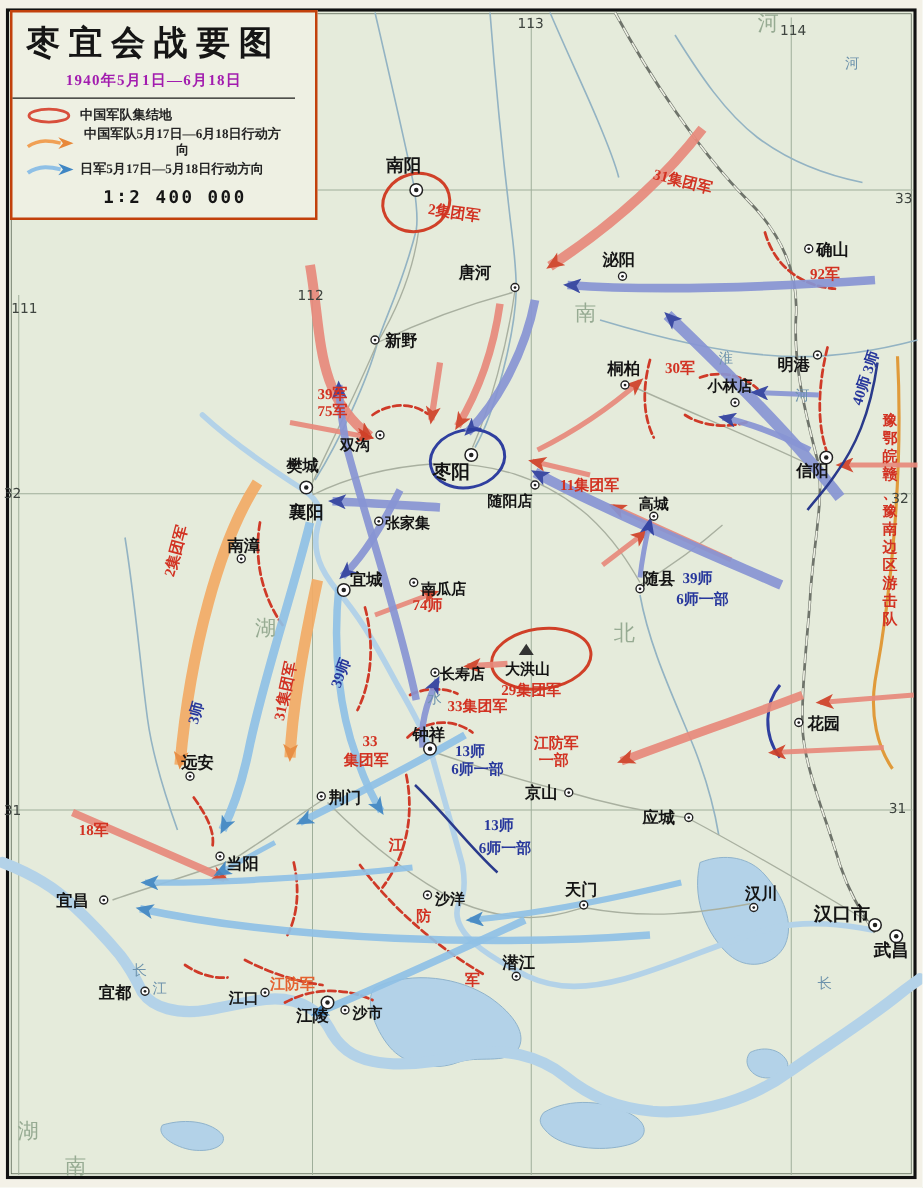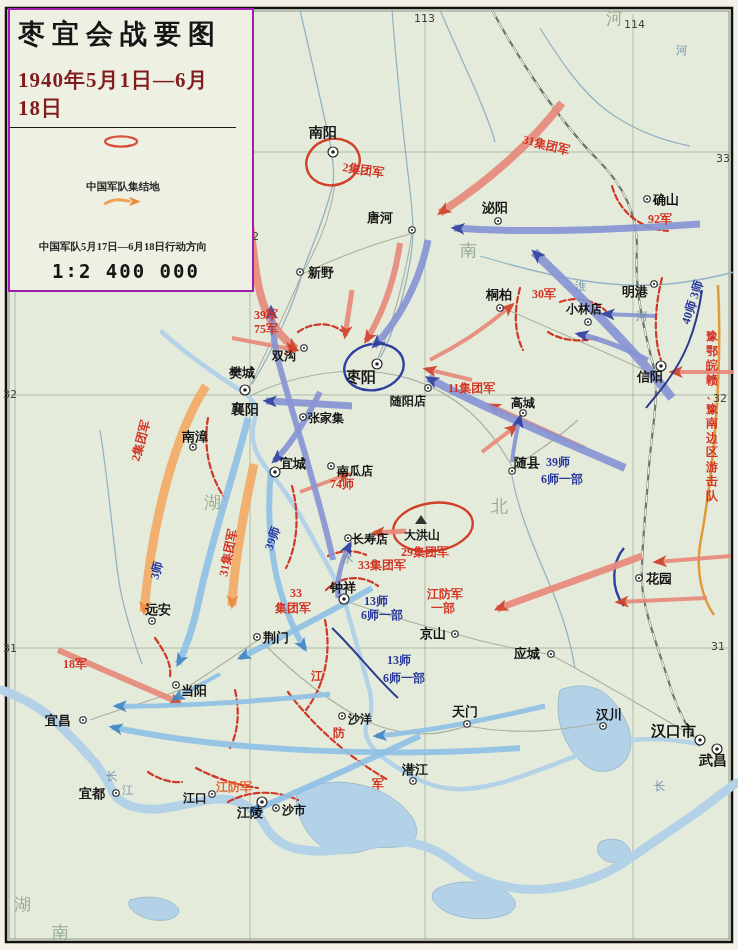--- a/index.html
+++ b/index.html
@@ -1,28 +1,28 @@
 <!DOCTYPE html>
 <html><head>
 <meta charset="utf-8">
 <style>
   html,body{margin:0;padding:0;background:#ffffff;}
   #stage{position:relative;width:738px;height:950px;background:#f3f1e7;overflow:hidden;
          font-family:"Liberation Serif","DejaVu Serif",serif;}
   #map{position:absolute;left:0;top:0;}
   
   #panel{position:absolute;left:8px;top:8px;width:246px;background:#eef0e3;
-         border:2px solid #a21caf;box-sizing:border-box;padding:6px 24px 8px 8px;z-index:5;}
+         border:2px solid #c2410c;box-sizing:border-box;padding:6px 24px 8px 8px;z-index:5;text-align:center;}
   #panel .ttl{font-size:27px;font-weight:700;letter-spacing:7px;color:#151515;white-space:nowrap;}
-  #panel .dt{font-size:21px;font-weight:700;letter-spacing:1px;color:#7f1d1d;margin-top:14px;}
+  #panel .dt{font-size:12px;font-weight:700;letter-spacing:1px;color:#a21caf;margin-top:4px;}
   #panel .div{border-top:1.5px solid #1b1b1b;margin:5px -8px 6px -8px;}
-  .lrow{display:flex;align-items:center;margin:1px 0;flex-direction:column;}
+  .lrow{display:flex;align-items:center;margin:1px 0;}
   .lrow .sym{width:46px;flex:0 0 46px;height:15px;}
   .lrow .lab{font-size:10.5px;line-height:1.25;color:#242424;font-weight:600;}
-  #panel .scale{font-size:19px;font-weight:700;letter-spacing:2px;color:#151515;
+  #panel .scale{font-size:14px;font-weight:700;letter-spacing:2px;color:#151515;
                 margin-top:7px;margin-left:34px;font-family:"DejaVu Sans Mono",monospace;}
   svg text{user-select:none;}
 </style>
 </head>
 <body>
 
 <div id="stage">
   <svg id="map" width="738" height="950" viewBox="0 0 738 950">
       <defs>
         <marker id="ah-r" viewBox="0 0 12 10" refX="9" refY="5" markerWidth="15" markerHeight="12" orient="auto" markerUnits="userSpaceOnUse">
@@ -321,16 +321,25 @@
     </div>
     <div class="lrow">
       <span class="sym">
         <svg viewBox="0 0 46 16" width="46" height="15">
             <path d="M3,11 C13,4 23,6 31,8" fill="none" stroke="#f0a055" stroke-width="3"></path>
             <path d="M42,8 L29,3 L33,8 L29,13 Z" fill="#e8883a"></path>
           </svg>
       </span>
       <span class="lab">中国军队5月17日—6月18日行动方向</span>
     </div>
+    <div class="lrow">
+      <span class="sym">
+        <svg viewBox="0 0 46 16" width="46" height="15">
+            <path d="M3,11 C13,4 23,6 31,8" fill="none" stroke="#8fc0e6" stroke-width="3.4"></path>
+            <path d="M42,8 L29,3 L33,8 L29,13 Z" fill="#3f86c4"></path>
+          </svg>
+      </span>
+      <span class="lab">日军5月17日—5月18日行动方向</span>
+    </div>
 
     <div class="scale">1∶2 400 000</div>
   </div>
 </div>
 
 </body></html>

